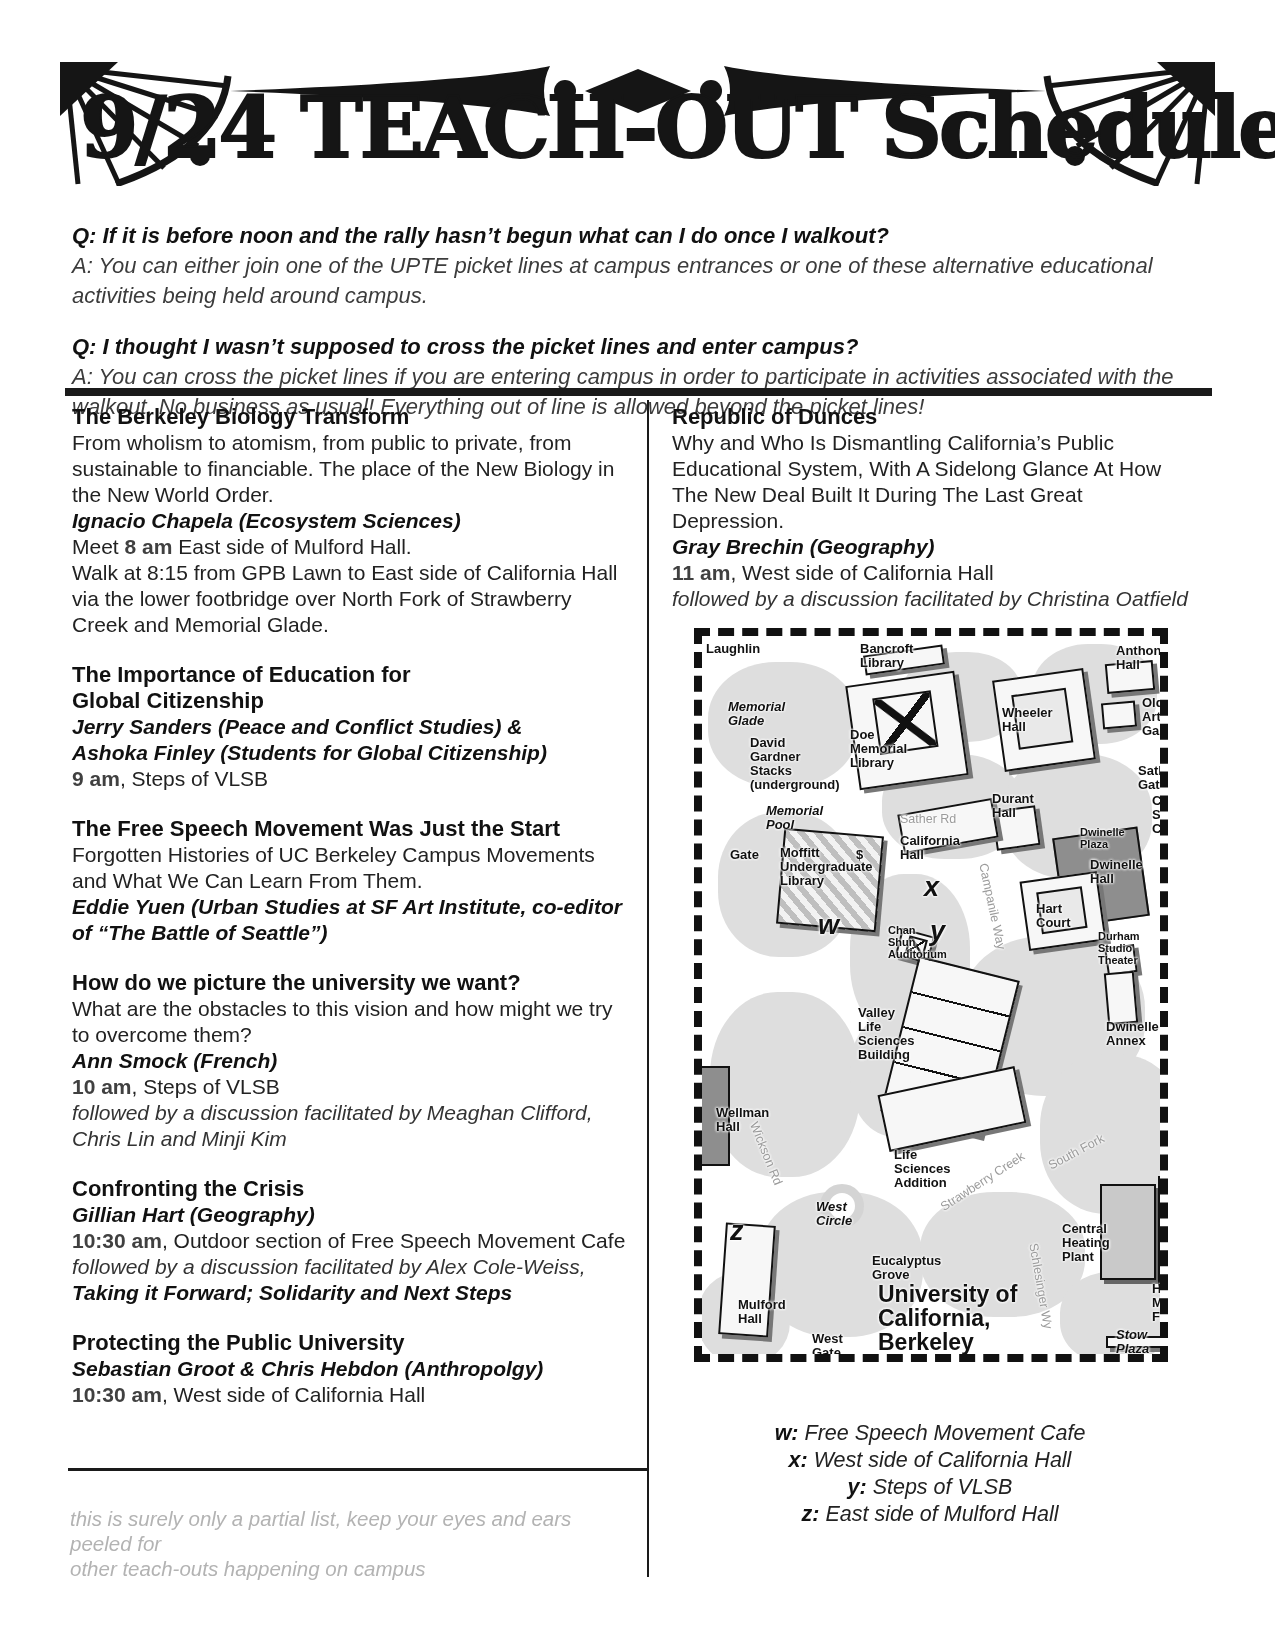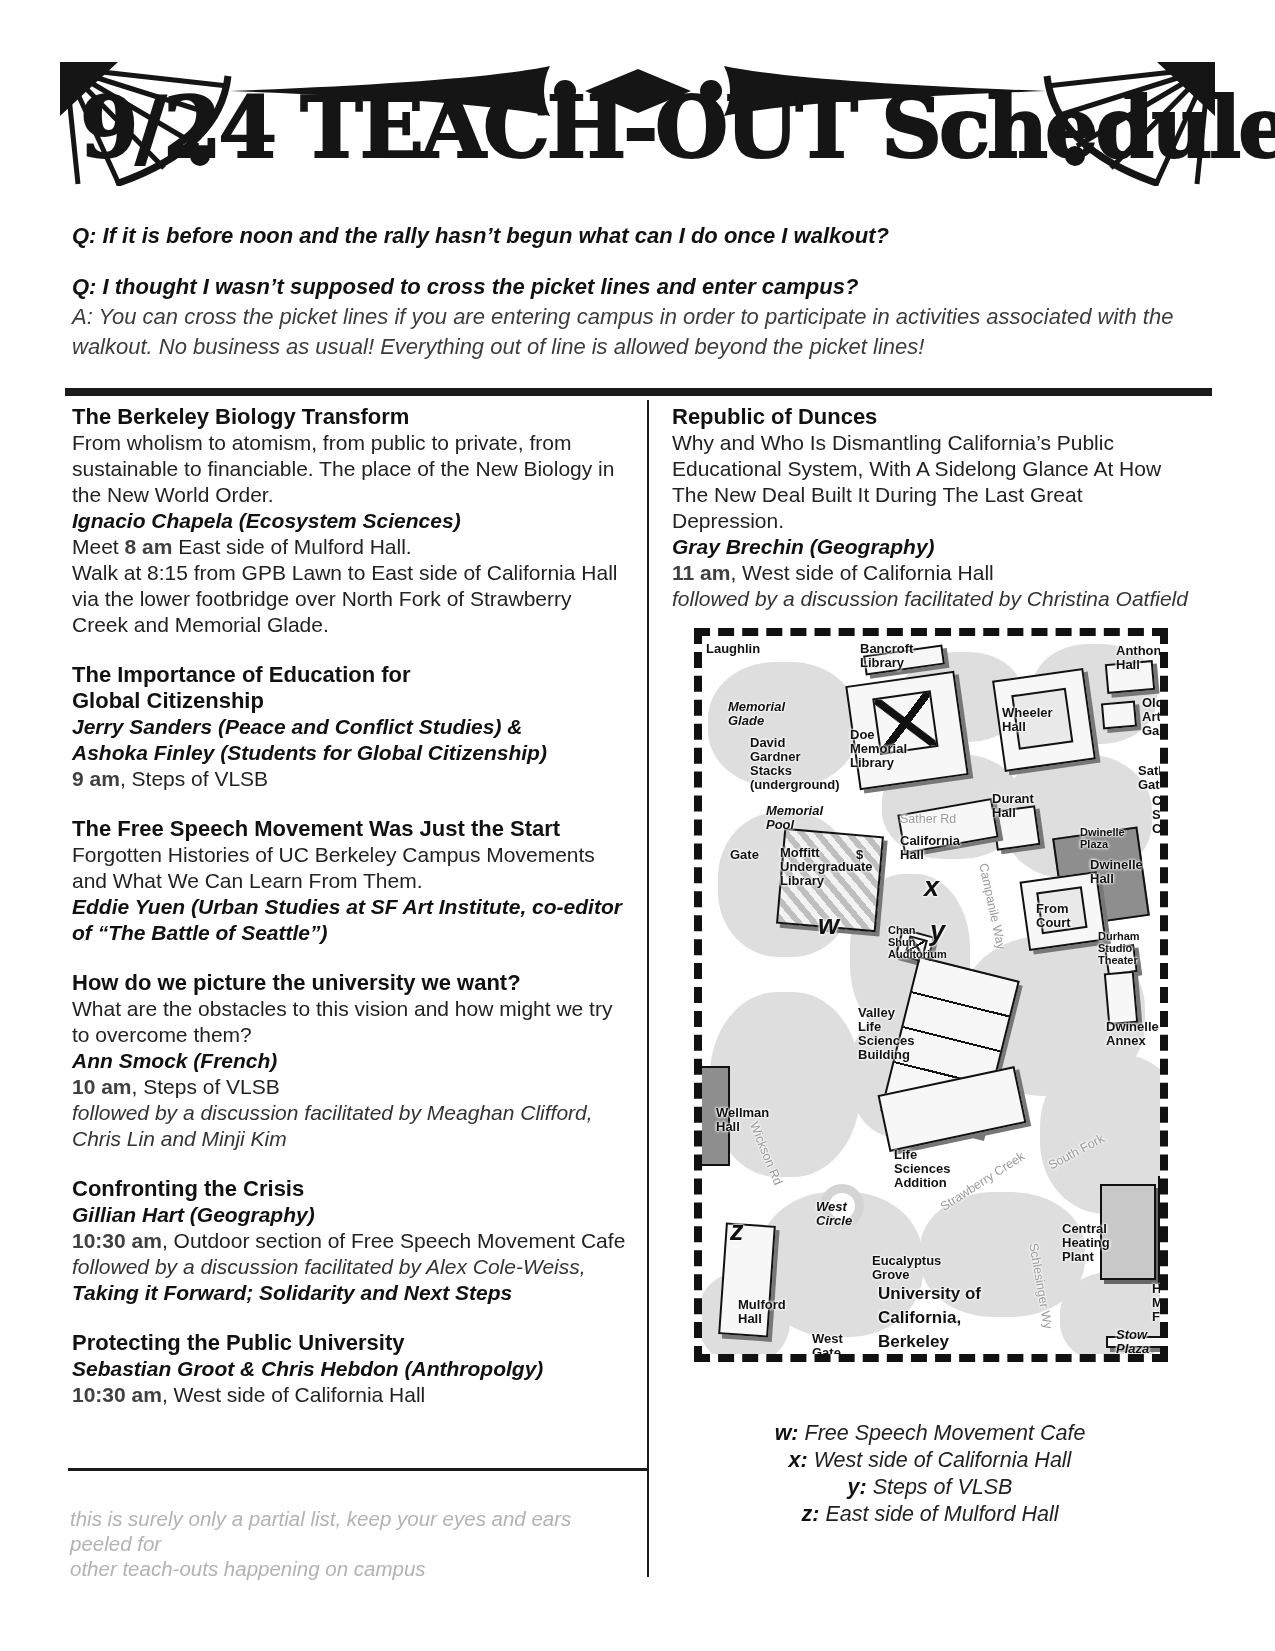--- a/index.html
+++ b/index.html
@@ -52,21 +52,21 @@
       background:linear-gradient(45deg,transparent 45%,#111 45%,#111 55%,transparent 55%),
                  linear-gradient(-45deg,transparent 45%,#111 45%,#111 55%,transparent 55%);}
   .bring{position:absolute;left:17%;top:17%;width:58%;height:58%;border:2.5px solid #111;background:#e9e9e9;}
   .mlbl{position:absolute;color:#111;white-space:pre-line;
       text-shadow:0 0 3px #fff,0 0 3px #fff,0 0 3px #fff;}
   .mlbl.lbl{font-weight:bold;font-size:13px;line-height:14px;}
   .mlbl.tiny{font-weight:bold;font-size:11px;line-height:12px;}
   .mlbl.itl{font-weight:bold;font-style:italic;font-size:13px;line-height:14px;}
   .mlbl.road{font-size:12.5px;color:#9b9b9b;white-space:nowrap;transform-origin:left top;}
   .mlbl.marker{font-weight:bold;font-style:italic;font-size:27px;line-height:27px;}
-  .mlbl.big{font-weight:bold;font-size:17px;line-height:24px;}
+  .mlbl.big{font-weight:bold;font-size:23px;line-height:24px;}
 
   
   #legend{position:absolute;left:660px;top:1420px;width:540px;text-align:center;
       font-size:21.5px;line-height:27px;}
   .lk{font-weight:bold;font-style:italic;color:#111;}
   .lv{font-style:italic;color:#222;}
 
   
   #footer-note{position:absolute;left:70px;top:1506px;width:560px;font-style:italic;
       font-size:20.5px;line-height:25px;color:#b3b3b3;white-space:pre-line;}
@@ -108,20 +108,22 @@
       <path d="M818,31 C658,25 548,17 496,6 C504,22 504,40 496,56 C548,45 658,37 818,31 Z"></path>
       <circle cx="337" cy="31" r="11"></circle>
       <circle cx="483" cy="31" r="11"></circle>
       <path d="M357,31 L410,9 L463,31 L410,53 Z"></path>
     </g>
   </svg>
   <div id="page-title">9/24 TEACH-OUT Schedule</div>
 
   <div id="faq">
     <div class="faq-q">Q: If it is before noon and the rally hasn’t begun what can I do once I walkout?</div>
+    <div class="faq-a">A: You can either join one of the UPTE picket lines at campus entrances or one of these alternative educational
+activities being held around campus.</div>
     <div class="faq-q">Q: I thought I wasn’t supposed to cross the picket lines and enter campus?</div>
     <div class="faq-a">A: You can cross the picket lines if you are entering campus in order to participate in activities associated with the
 walkout. No business as usual! Everything out of line is allowed beyond the picket lines!</div>
   </div>
 
   <div id="rule-top"></div>
   <div id="col-divider"></div>
   <div id="rule-left-bottom"></div>
 
   <div id="left-col">
@@ -263,21 +265,21 @@
       <div class="mlbl lbl" style="left: 28px; top: 212px;">Gate</div>
       <div class="mlbl lbl" style="left: 78px; top: 210px;">Moffitt
 Undergraduate
 Library</div>
       <div class="mlbl lbl" style="left: 154px; top: 212px;">$</div>
       <div class="mlbl lbl" style="left: 198px; top: 198px;">California
 Hall</div>
       <div class="mlbl lbl" style="left: 388px; top: 222px;">Dwinelle
 Hall</div>
       <div class="mlbl marker" style="left: 222px; top: 238px;">x</div>
-      <div class="mlbl lbl" style="left: 334px; top: 266px;">From
+      <div class="mlbl lbl" style="left: 334px; top: 266px;">Hart
 Court</div>
       <div class="mlbl marker" style="left: 116px; top: 276px;">w</div>
       <div class="mlbl marker" style="left: 228px; top: 282px;">y</div>
       <div class="mlbl tiny" style="left: 186px; top: 288px;">Chan
 Shun
 Auditorium</div>
       <div class="mlbl tiny" style="left: 396px; top: 294px;">Durham
 Studio
 Theater</div>
       <div class="mlbl road" style="left: 288px; top: 226px; transform: rotate(78deg);">Campanile Way</div>

